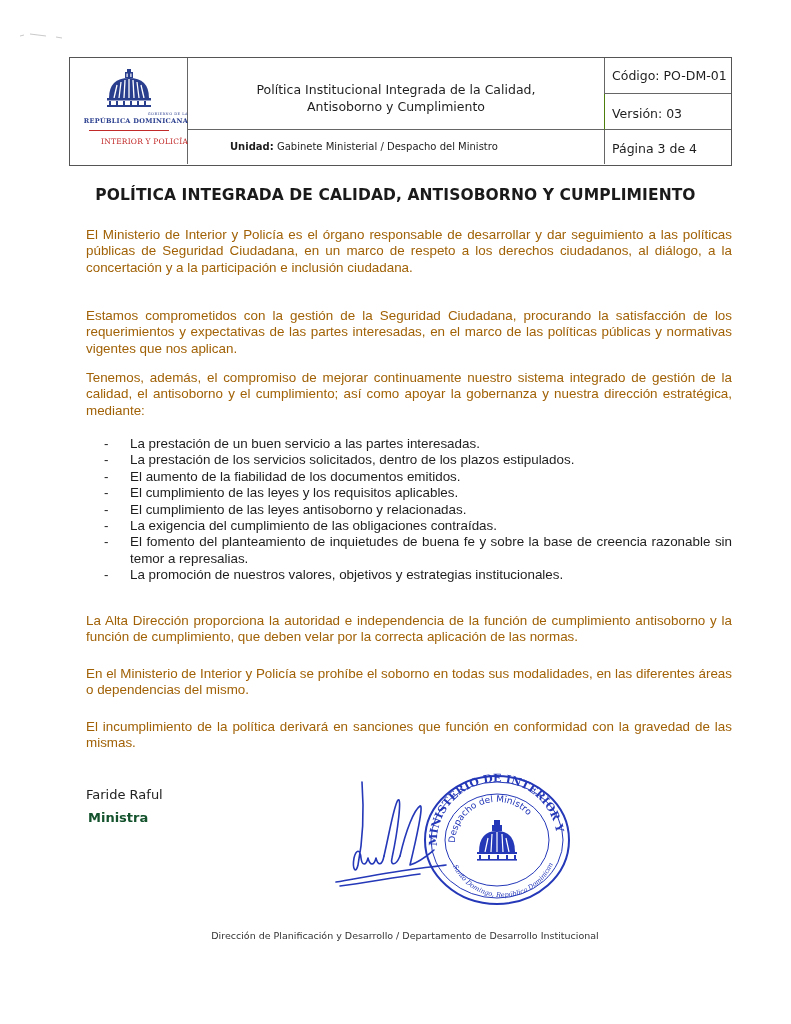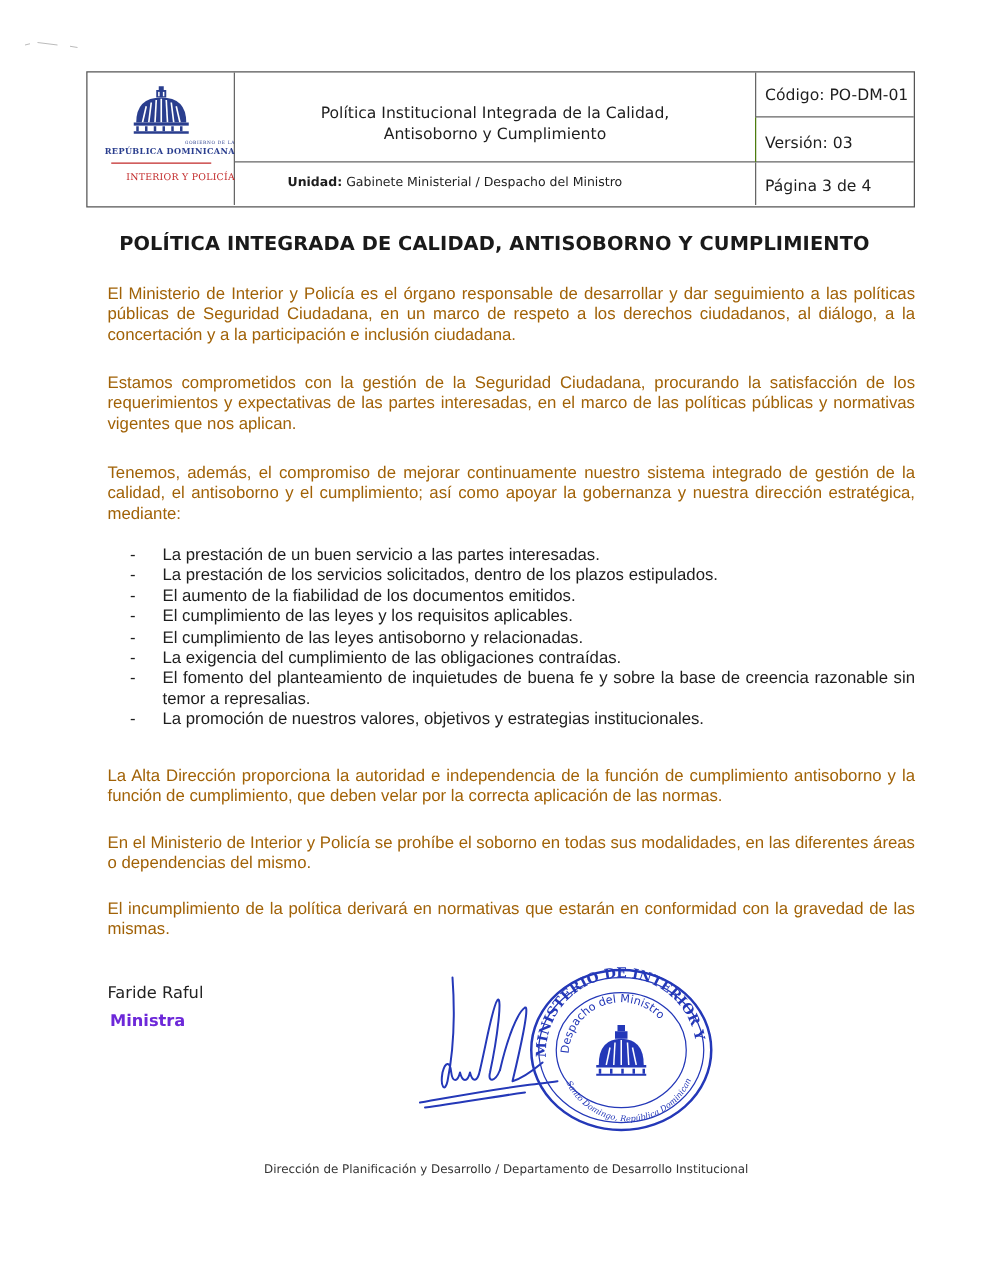--- a/index.html
+++ b/index.html
@@ -148,21 +148,21 @@
       position: absolute;
       left: 86px;
       width: 646px;
       font-family: "Liberation Sans", sans-serif;
       font-size: 13.4px;
       line-height: 16.3px;
       text-align: justify;
       color: #a16207;
     }
     .p1 { top: 227px; }
-    .p2 { top: 298px; }
+    .p2 { top: 308px; }
     .p3 { top: 370px; }
     .bullet-list {
       position: absolute;
       left: 104px;
       top: 436px;
       width: 628px;
       margin: 0;
       padding: 0;
       list-style: none;
       font-family: "Liberation Sans", sans-serif;
@@ -190,21 +190,21 @@
       top: 787px;
       font-size: 13px;
       color: #222;
     }
     .signer-role {
       position: absolute;
       left: 88px;
       top: 810px;
       font-size: 13px;
       font-weight: bold;
-      color: #6d28d9;
+      color: #14532d;
     }
     .signature {
       position: absolute;
       left: 330px;
       top: 770px;
       width: 120px;
       height: 130px;
     }
     .seal {
       position: absolute;
@@ -295,21 +295,21 @@
   <li><span class="dash">-</span><span>El aumento de la fiabilidad de los documentos emitidos.</span></li>
   <li><span class="dash">-</span><span>El cumplimiento de las leyes y los requisitos aplicables.</span></li>
   <li><span class="dash">-</span><span>El cumplimiento de las leyes antisoborno y relacionadas.</span></li>
   <li><span class="dash">-</span><span>La exigencia del cumplimiento de las obligaciones contraídas.</span></li>
   <li><span class="dash">-</span><span>El fomento del planteamiento de inquietudes de buena fe y sobre la base de creencia razonable sin temor a represalias.</span></li>
   <li><span class="dash">-</span><span>La promoción de nuestros valores, objetivos y estrategias institucionales.</span></li>
 </ul>
 
 <p class="para p4" style="margin:0">La Alta Dirección proporciona la autoridad e independencia de la función de cumplimiento antisoborno y la función de cumplimiento, que deben velar por la correcta aplicación de las normas.</p>
 <p class="para p5" style="margin:0">En el Ministerio de Interior y Policía se prohíbe el soborno en todas sus modalidades, en las diferentes áreas o dependencias del mismo.</p>
-<p class="para p6" style="margin:0">El incumplimiento de la política derivará en normativas que estarán en conformidad con la gravedad de las mismas.</p>
+<p class="para p6" style="margin:0">El incumplimiento de la política derivará en sanciones que función en conformidad con la gravedad de las mismas.</p>
 
 <div class="signer-name">Faride Raful</div>
 <div class="signer-role">Ministra</div>
 
 <svg class="signature" viewBox="0 0 120 130">
   <g fill="none" stroke="#2438b8" stroke-width="1.6" stroke-linecap="round" stroke-linejoin="round">
     <path d="M32 12 C34 40 33 70 28 95 C26 104 22 100 24 88 C26 80 30 78 31 88 C32 96 36 96 38 88 C40 96 44 96 46 88 C48 96 52 96 54 86"></path>
     <path d="M54 86 C60 60 64 35 68 30 C72 26 68 60 62 88 C60 96 66 96 70 86"></path>
     <path d="M70 86 C76 60 84 40 90 36 C94 34 86 70 80 95 C90 92 98 85 104 80"></path>
     <path d="M6 112 C30 108 60 102 92 98 C100 97 110 96 116 95"></path>

